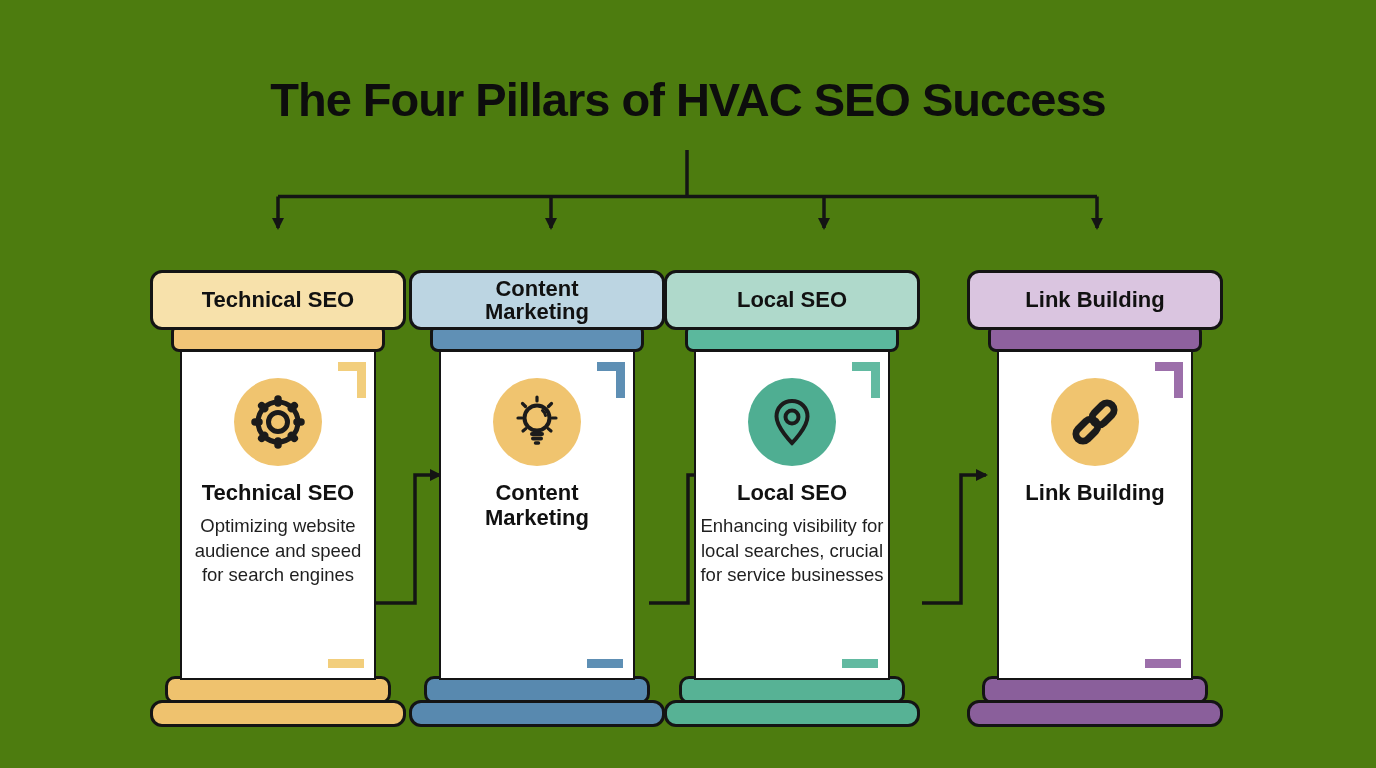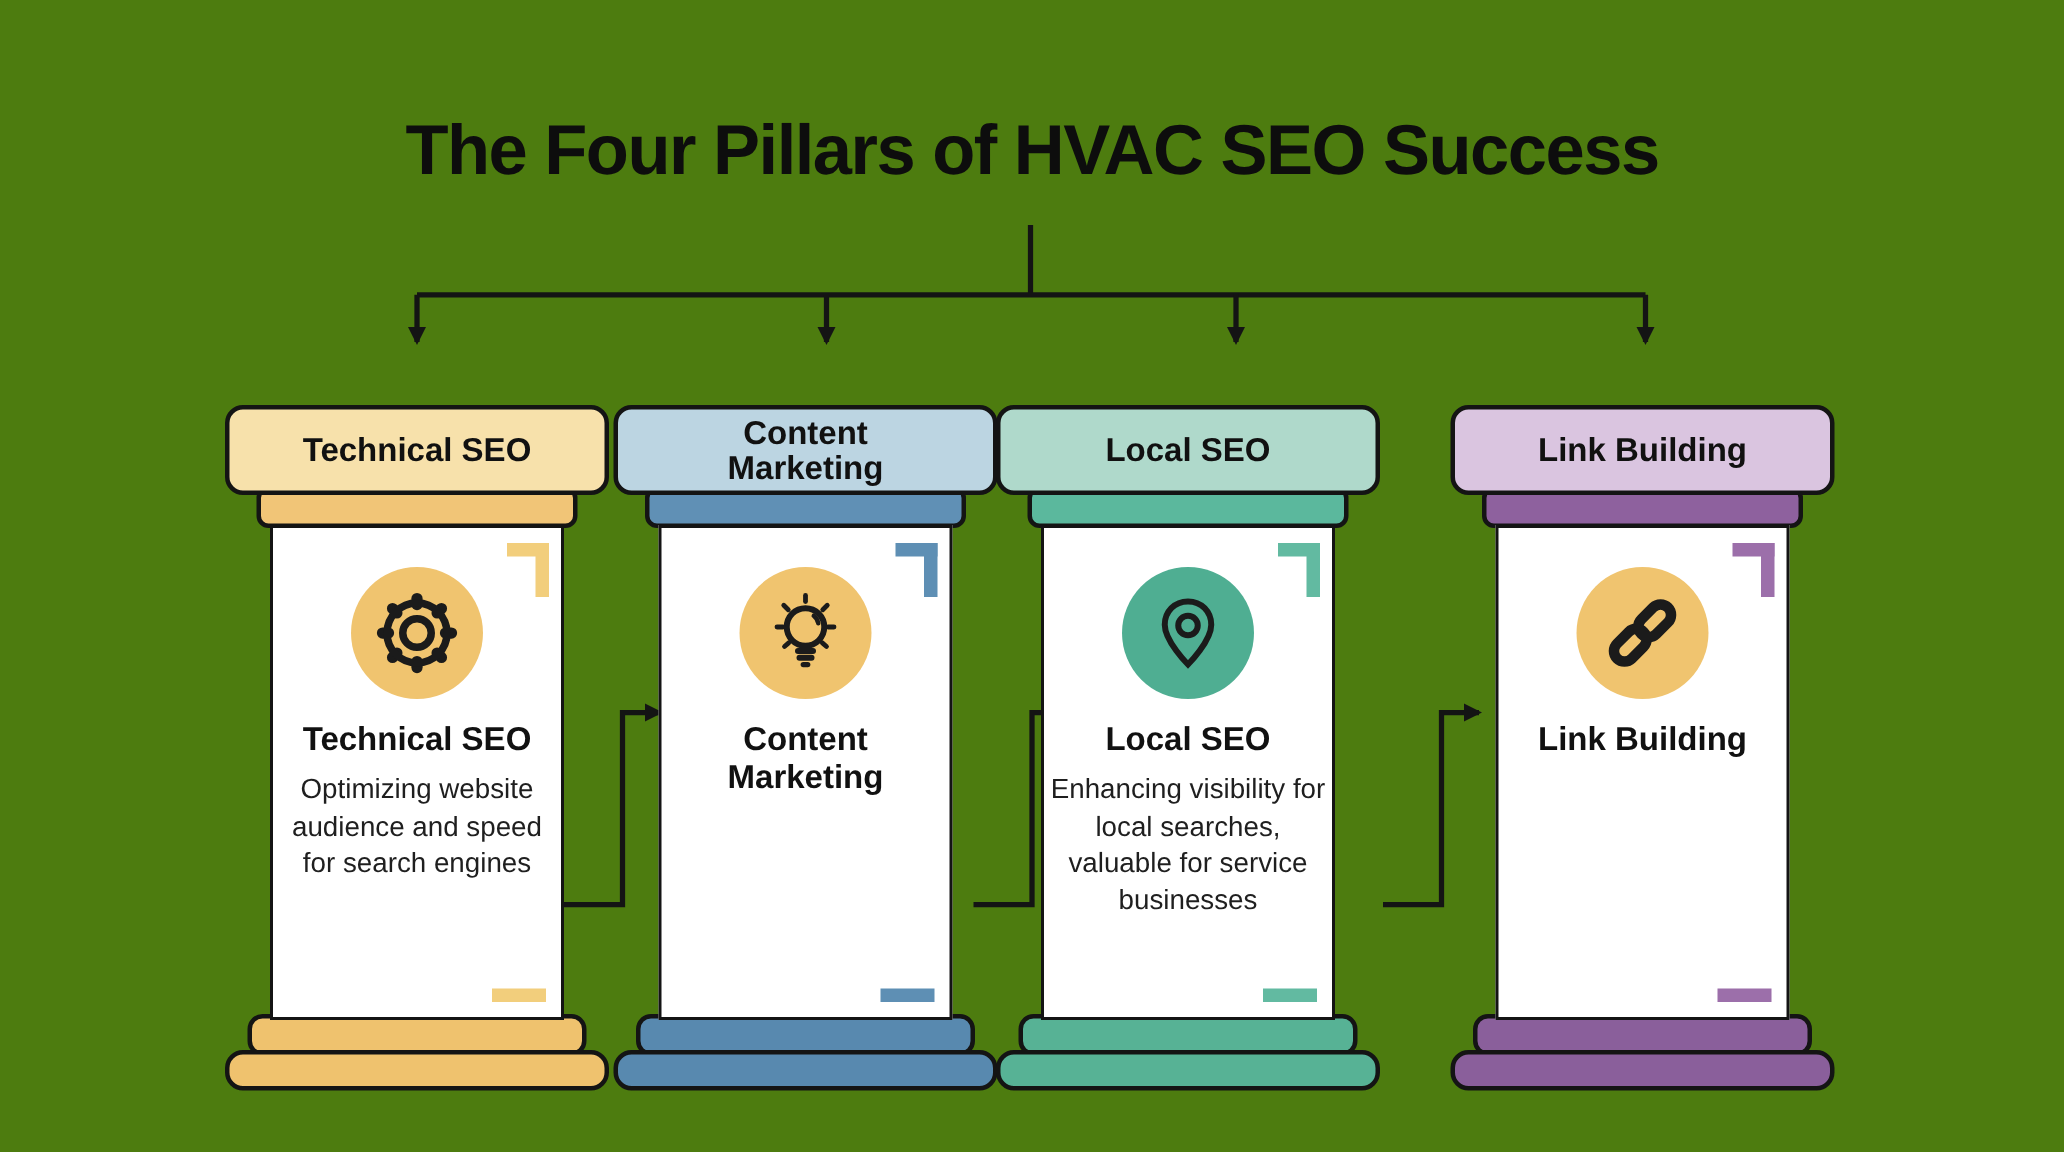--- a/index.html
+++ b/index.html
@@ -160,21 +160,21 @@
     </div>
     <div class="pbody">
       <span class="corner-accent"></span>
       <div class="icon-circle">
         <svg width="64" height="64" viewBox="0 0 64 64">
           <path class="ic" stroke-width="4" d="M32 11 C23 11 16.5 17.8 16.5 26.5 C16.5 37.5 32 53 32 53 C32 53 47.5 37.5 47.5 26.5 C47.5 17.8 41 11 32 11 Z"></path>
           <circle class="ic" cx="32" cy="27" r="6.5" stroke-width="4"></circle>
         </svg>
       </div>
       <h2 class="pillar-name">Local SEO</h2>
-      <p class="pillar-desc">Enhancing visibility for local searches, valuable for service businesses</p>
+      <p class="pillar-desc">Enhancing visibility for local searches, crucial for service businesses</p>
       <span class="dash-accent"></span>
     </div>
     <div class="base-top"></div>
     <div class="base-bottom"></div>
   </div>
 
   <div class="pillar p4" style="--capital: #DAC5E0; --band: #8E619E; --base: #8A5F9B; --icon_bg: #F0C46F; --accent: #9C6FAA;">
     <div class="band"></div>
     <div class="capital">
       <span>Link Building</span>

